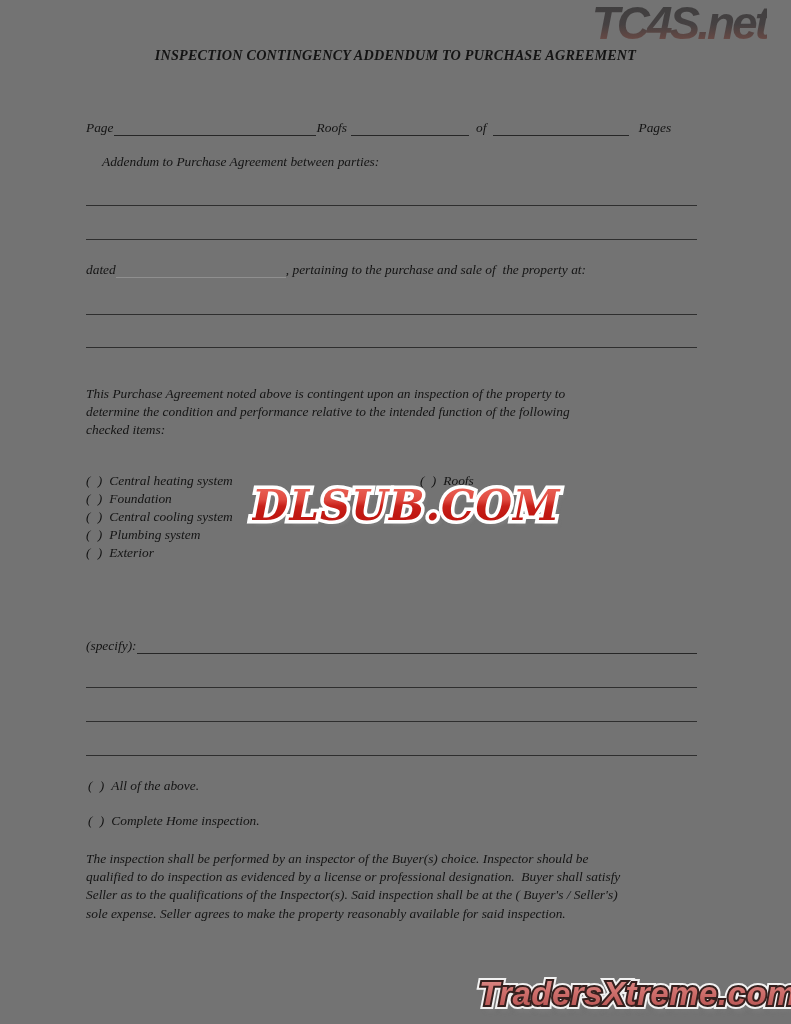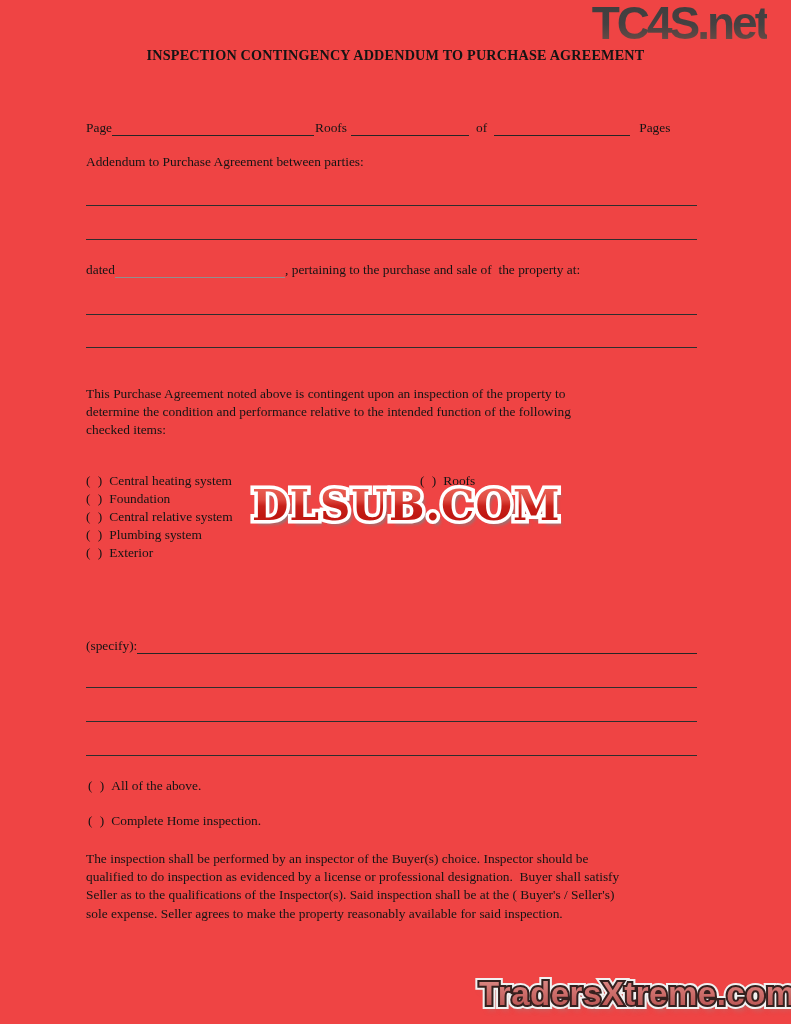--- a/index.html
+++ b/index.html
@@ -1,21 +1,21 @@
 <!DOCTYPE html>
 <html><head>
 <meta charset="utf-8">
 <style>
   html,body { margin:0; padding:0; background:#ffffff; }
   .page {
-    position:relative; width:791px; height:1024px; background:#ef4444;
+    position:relative; width:791px; height:1024px; background:#737373;
     font-family:"Liberation Serif","DejaVu Serif",serif;
-    font-size:13.4px; color:#141414; overflow:hidden;
+    font-size:13.4px; color:#141414; overflow:hidden;font-style:italic;
   }
-  .abs { position:absolute; }
+  .abs { position:absolute;margin-left:16px; }
   .pre { white-space:pre; }
 
   
   .doc-title {
     position:absolute; top:47px; left:0; width:791px; text-align:center;
     font-size:14.2px; font-weight:700; letter-spacing:0.2px; margin:0;
   }
 
   
   .frow { position:absolute; left:86px; display:flex; align-items:flex-end; height:18px; }
@@ -131,21 +131,21 @@
     <div class="cl-row">
       <div class="cl-left">
         <span class="box">( )</span><span>Foundation</span>
       </div>
       <div class="cl-right">
         <span></span>
       </div>
     </div>
     <div class="cl-row">
       <div class="cl-left">
-        <span class="box">( )</span><span>Central relative system</span>
+        <span class="box">( )</span><span>Central cooling system</span>
       </div>
       <div class="cl-right">
         <span></span>
       </div>
     </div>
     <div class="cl-row">
       <div class="cl-left">
         <span class="box">( )</span><span>Plumbing system</span>
       </div>
     </div>

